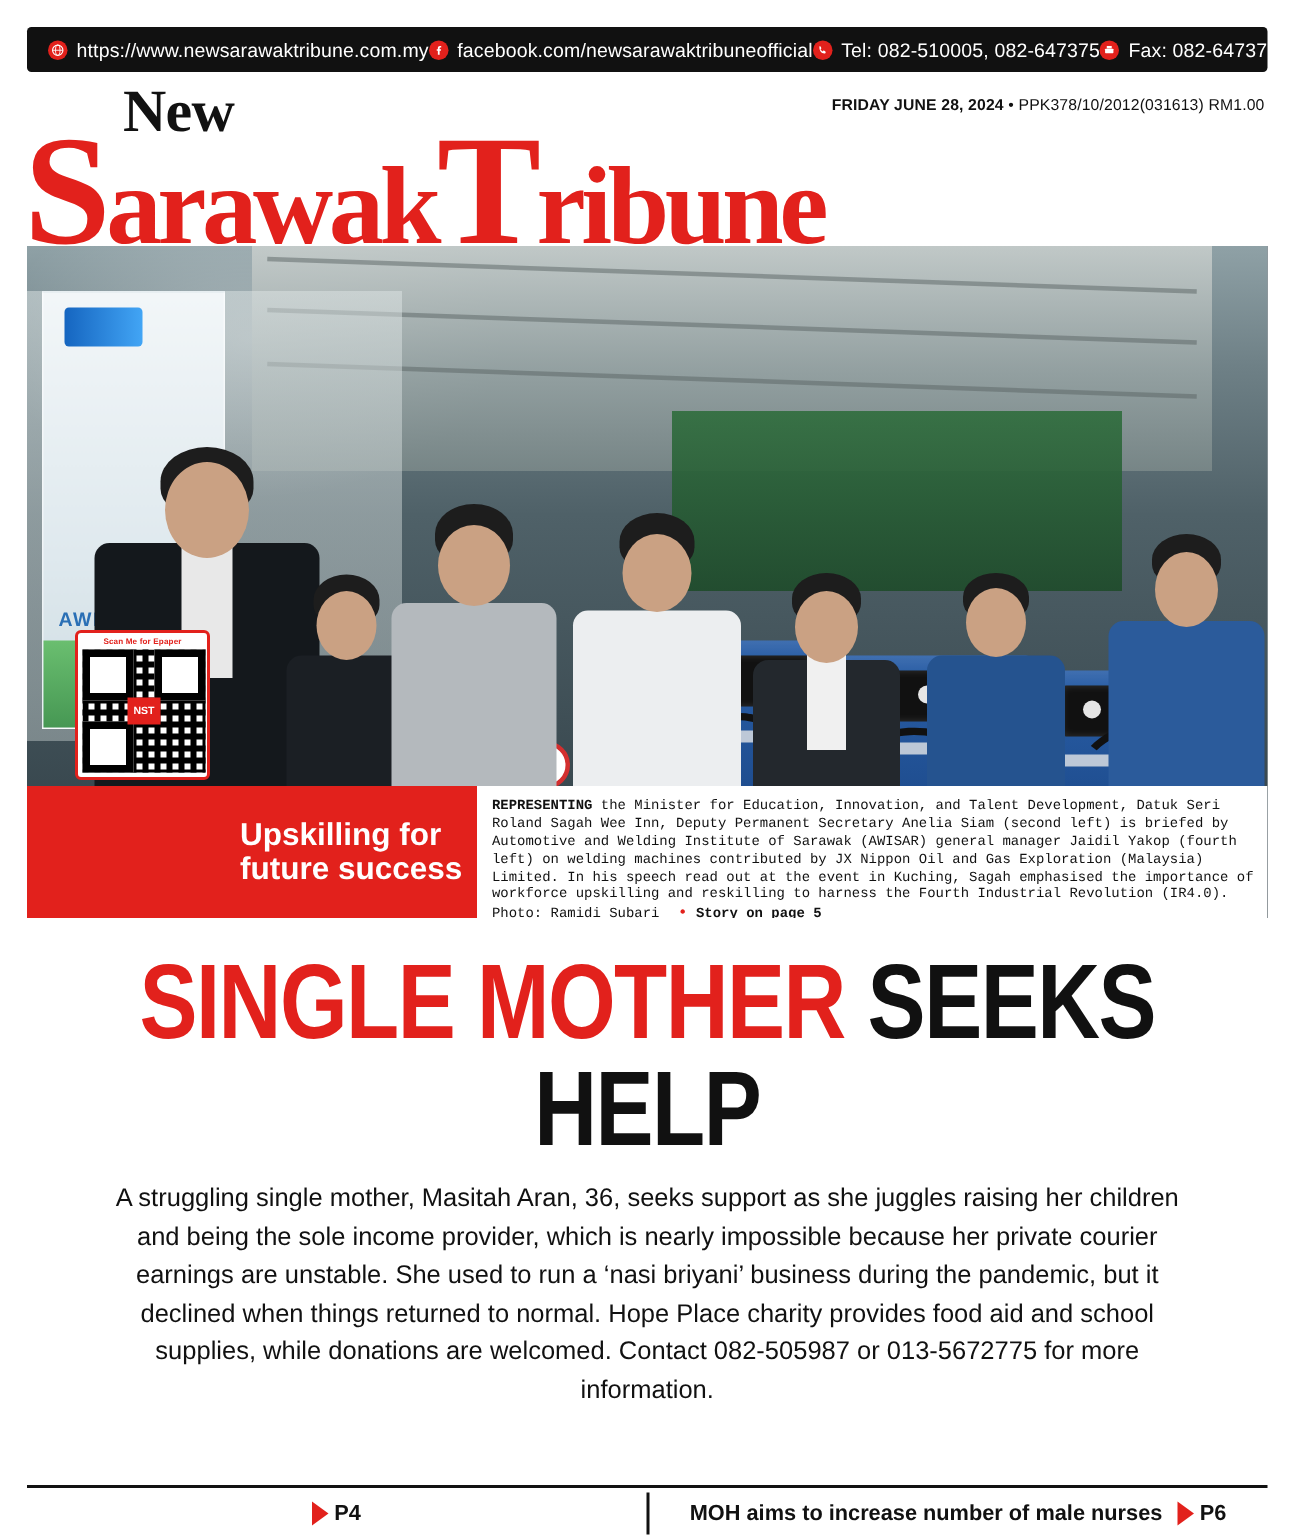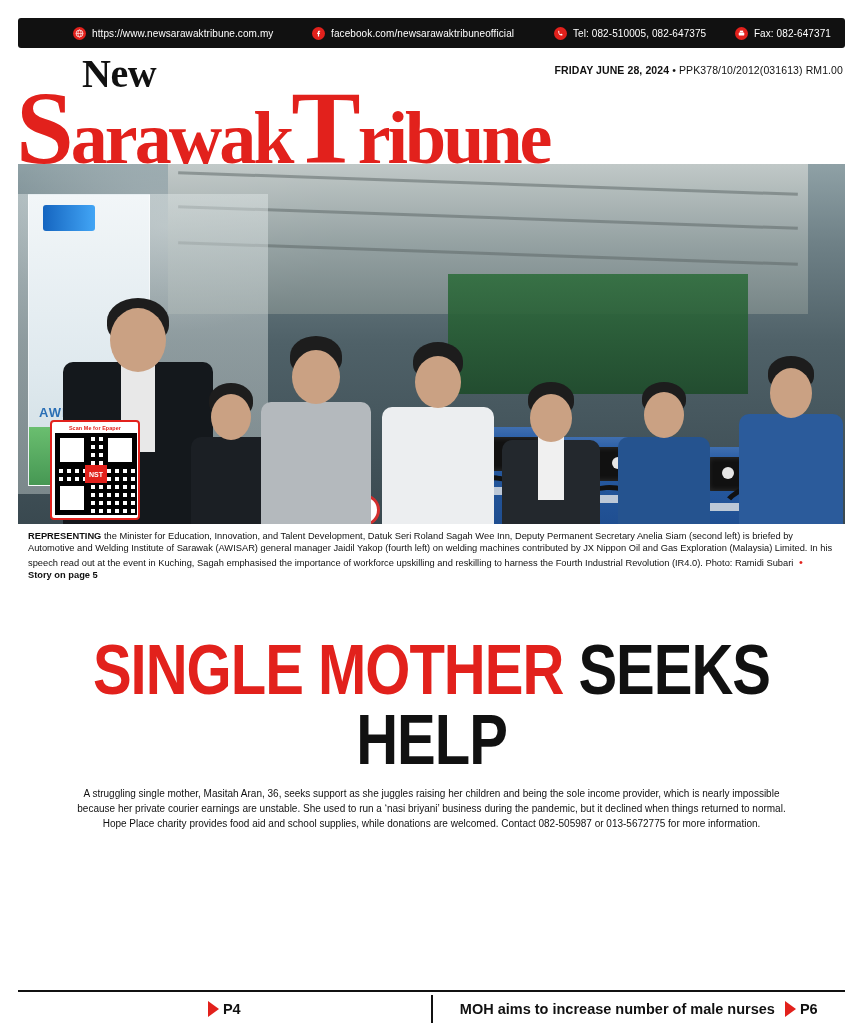--- a/index.html
+++ b/index.html
@@ -32,21 +32,21 @@
     display: flex;
     align-items: center;
     padding: 0 14px;
     box-sizing: border-box;
     gap: 0;
   }
   .topbar-item {
     display: flex;
     align-items: center;
     color: #ffffff;
-    font-size: 10px;
+    font-size: 13px;
     letter-spacing: 0.1px;
     white-space: nowrap;
   }
   .topbar-item .tb-label { margin-left: 6px; }
   .tb-icon {
     width: 13px; height: 13px;
     border-radius: 50%;
     background: #e2211c;
     display: inline-flex;
     align-items: center;
@@ -293,20 +293,21 @@
     font-family: "Liberation Sans", sans-serif;
   }
   .cap-white {
     flex: 1;
     background: #ffffff;
     color: #111111;
     font-size: 9.3px;
     line-height: 1.28;
     padding: 7px 6px 4px 10px;
     box-sizing: border-box;
+    font-family: Liberation Mono, monospace;
   }
   .cap-white b { font-weight: bold; }
   .cap-white .story { font-weight: bold; white-space: nowrap; }
   .cap-dot { color: #e2211c; font-size: 11px; }
 
   
   .headline {
     margin-top: 12px;
     text-align: center;
     font-family: "Liberation Sans", sans-serif;
@@ -319,21 +320,21 @@
     padding-top: 8px;
   }
   .hl-red { color: #e2211c; }
   .hl-black { color: #111111; }
 
   
   .standfirst {
     margin: 38px auto 0 auto;
     width: 710px;
     text-align: center;
-    font-size: 10px;
+    font-size: 17px;
     line-height: 1.5;
     color: #111111;
     font-family: "Liberation Sans", sans-serif;
   }
 
   .byline {
     margin-top: 14px;
     text-align: center;
     font-size: 10.5px;
     color: #111111;
@@ -522,20 +523,26 @@
       <div class="qr-label">Scan Me for Epaper</div>
       <div class="qr-img">
         <div class="qr-eye tl"></div>
         <div class="qr-eye tr"></div>
         <div class="qr-eye bl"></div>
         <div class="qr-center">NST</div>
       </div>
     </div>
 
     <div class="photo-caption-strip">
+      <div class="cap-red">
+        <span>
+          <span>Upskilling for</span><br>
+          <span>future success</span>
+        </span>
+      </div>
       <div class="cap-white">
         <b>REPRESENTING</b><span> the Minister for Education, Innovation, and Talent Development, Datuk Seri Roland Sagah Wee Inn, Deputy Permanent Secretary Anelia Siam (second left) is briefed by Automotive and Welding Institute of Sarawak (AWISAR) general manager Jaidil Yakop (fourth left) on welding machines contributed by JX Nippon Oil and Gas Exploration (Malaysia) Limited. In his speech read out at the event in Kuching, Sagah emphasised the importance of workforce upskilling and reskilling to harness the Fourth Industrial Revolution (IR4.0). Photo: Ramidi Subari</span>
         <span class="cap-dot">&nbsp;•</span>
         <span class="story">Story on page 5</span>
       </div>
     </div>
   </div>
 
   <div class="headline">
     <span class="hl-red">SINGLE MOTHER</span>

